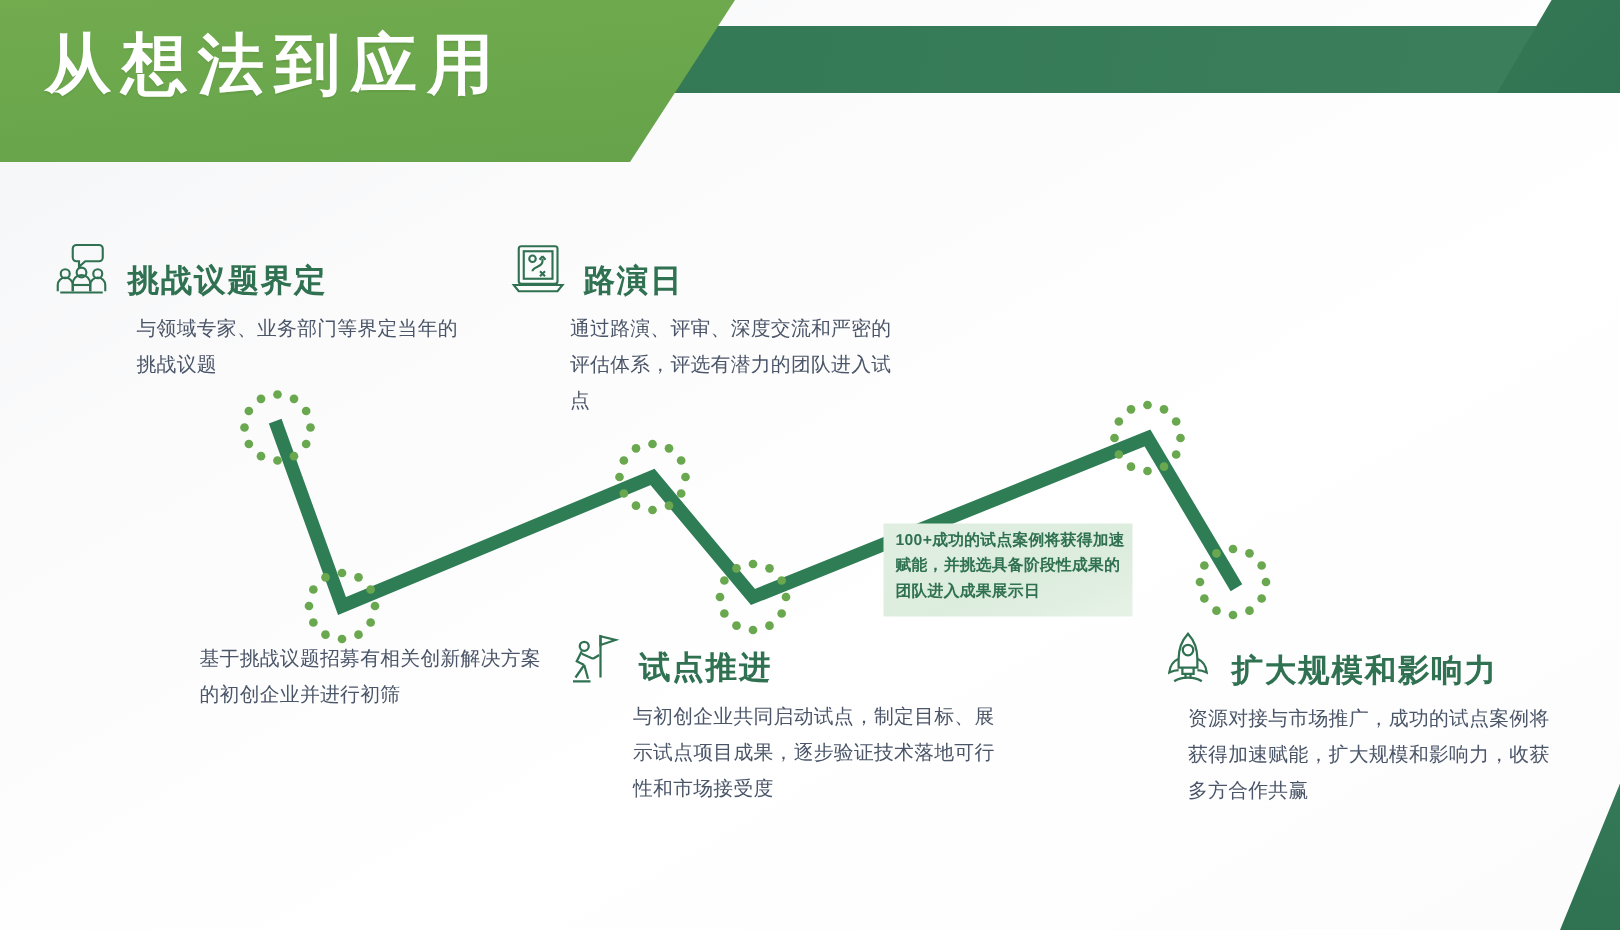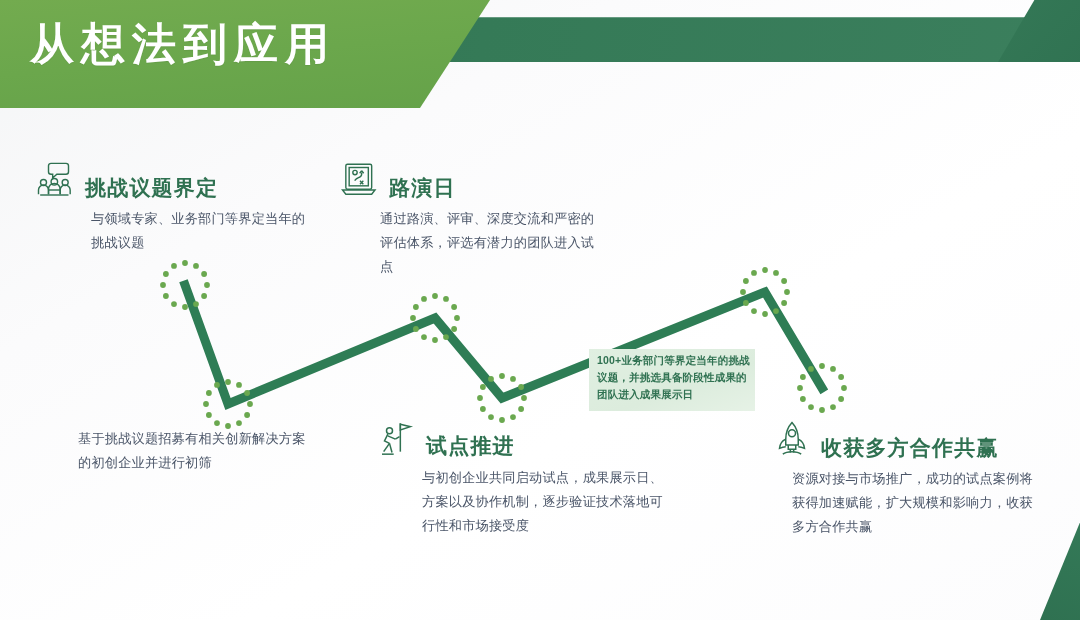--- a/index.html
+++ b/index.html
@@ -147,21 +147,21 @@
   
   #n1 { left: 36px;  top: 160px; }
   #n1 .node-desc { margin-left: 55px; width: 215px; }
   #n2 { left: 340px; top: 160px; }
   #n2 .node-desc { margin-left: 40px; width: 215px; }
   #n3 { left: 655px; top: 160px; }
   #n3 .node-desc { margin-left: 50px; width: 210px; }
 
   
   #n4 { left: 78px;  top: 420px; }
-  #n4 .node-desc { width: 240px; }
+  #n4 .node-desc { margin-left: 55px; width: 240px; }
   #n5 { left: 377px; top: 420px; font-family: Liberation Mono, monospace; }
   #n5 .node-desc { margin-left: 45px; width: 245px; }
   #n6 { left: 772px; top: 420px; }
   #n6 .node-desc { margin-left: 20px; width: 245px; }
 </style>
 </head>
 <body>
 
 <div id="stage">
 
@@ -195,21 +195,21 @@
       <use href="#dotring" x="185" y="285"></use>
       <use href="#dotring" x="228" y="404"></use>
       <use href="#dotring" x="435" y="318"></use>
       <use href="#dotring" x="502" y="398"></use>
       <use href="#dotring" x="765" y="292"></use>
       <use href="#dotring" x="822" y="388"></use>
     </g>
   </svg>
 
   <div class="callout"></div>
-  <div class="callout-text">100+业务部门等界定当年的挑战议题，并挑选具备阶段性成果的团队进入成果展示日</div>
+  <div class="callout-text">100+成功的试点案例将获得加速赋能，并挑选具备阶段性成果的团队进入成果展示日</div>
 
   <div class="node" id="n1">
     <div class="node-head">
       <svg class="node-icon" viewBox="0 0 48 48" fill="none" stroke="#2f7151" stroke-width="1.7">
         <path d="M18 4h18a3 3 0 0 1 3 3v7a3 3 0 0 1-3 3H25l-5 4.5V17h-2a3 3 0 0 1-3-3V7a3 3 0 0 1 3-3z"></path>
         <circle cx="9" cy="27" r="3.6"></circle>
         <path d="M3 41v-5a6 6 0 0 1 6-6h0a6 6 0 0 1 6 6v5"></path>
         <circle cx="22" cy="26" r="3.9"></circle>
         <path d="M15 41v-6a7 7 0 0 1 7-7h0a7 7 0 0 1 7 7v6"></path>
         <circle cx="35" cy="27" r="3.6"></circle>
@@ -251,32 +251,32 @@
         <circle cx="15" cy="13" r="3.6"></circle>
         <path d="M13 17l-4 8 6 3"></path>
         <path d="M15 28l3 11"></path>
         <path d="M15 28L8 38"></path>
         <path d="M13 19l9 4"></path>
         <path d="M22 23l5-3"></path>
         <path d="M6 41h14"></path>
       </svg>
       <div class="node-title">试点推进</div>
     </div>
-    <div class="node-desc">与初创企业共同启动试点，成果展示日、方案以及协作机制，逐步验证技术落地可行性和市场接受度</div>
+    <div class="node-desc">与初创企业共同启动试点，制定目标、展示试点项目成果，逐步验证技术落地可行性和市场接受度</div>
   </div>
 
   <div class="node" id="n6">
     <div class="node-head">
       <svg class="node-icon" viewBox="0 0 48 48" fill="none" stroke="#2f7151" stroke-width="1.8">
         <path d="M24 3c5 5.5 7.5 12.5 7.5 20v7h-15v-7C16.5 15.5 19 8.5 24 3z"></path>
         <circle cx="24" cy="16" r="4.2"></circle>
         <path d="M16.5 23C12 25 9.5 29 9 34c3-1.5 5.5-2 7.5-2"></path>
         <path d="M31.5 23C36 25 38.5 29 39 34c-3-1.5-5.5-2-7.5-2"></path>
         <path d="M19.5 30v5h9v-5"></path>
         <path d="M22 35v4M26 35v4"></path>
         <path d="M13 41c2.5-2 6-3 11-3s8.5 1 11 3"></path>
       </svg>
-      <div class="node-title">收获多方合作共赢</div>
+      <div class="node-title">扩大规模和影响力</div>
     </div>
     <div class="node-desc">资源对接与市场推广，成功的试点案例将获得加速赋能，扩大规模和影响力，收获多方合作共赢</div>
   </div>
 
 </div>
 
 </body></html>

